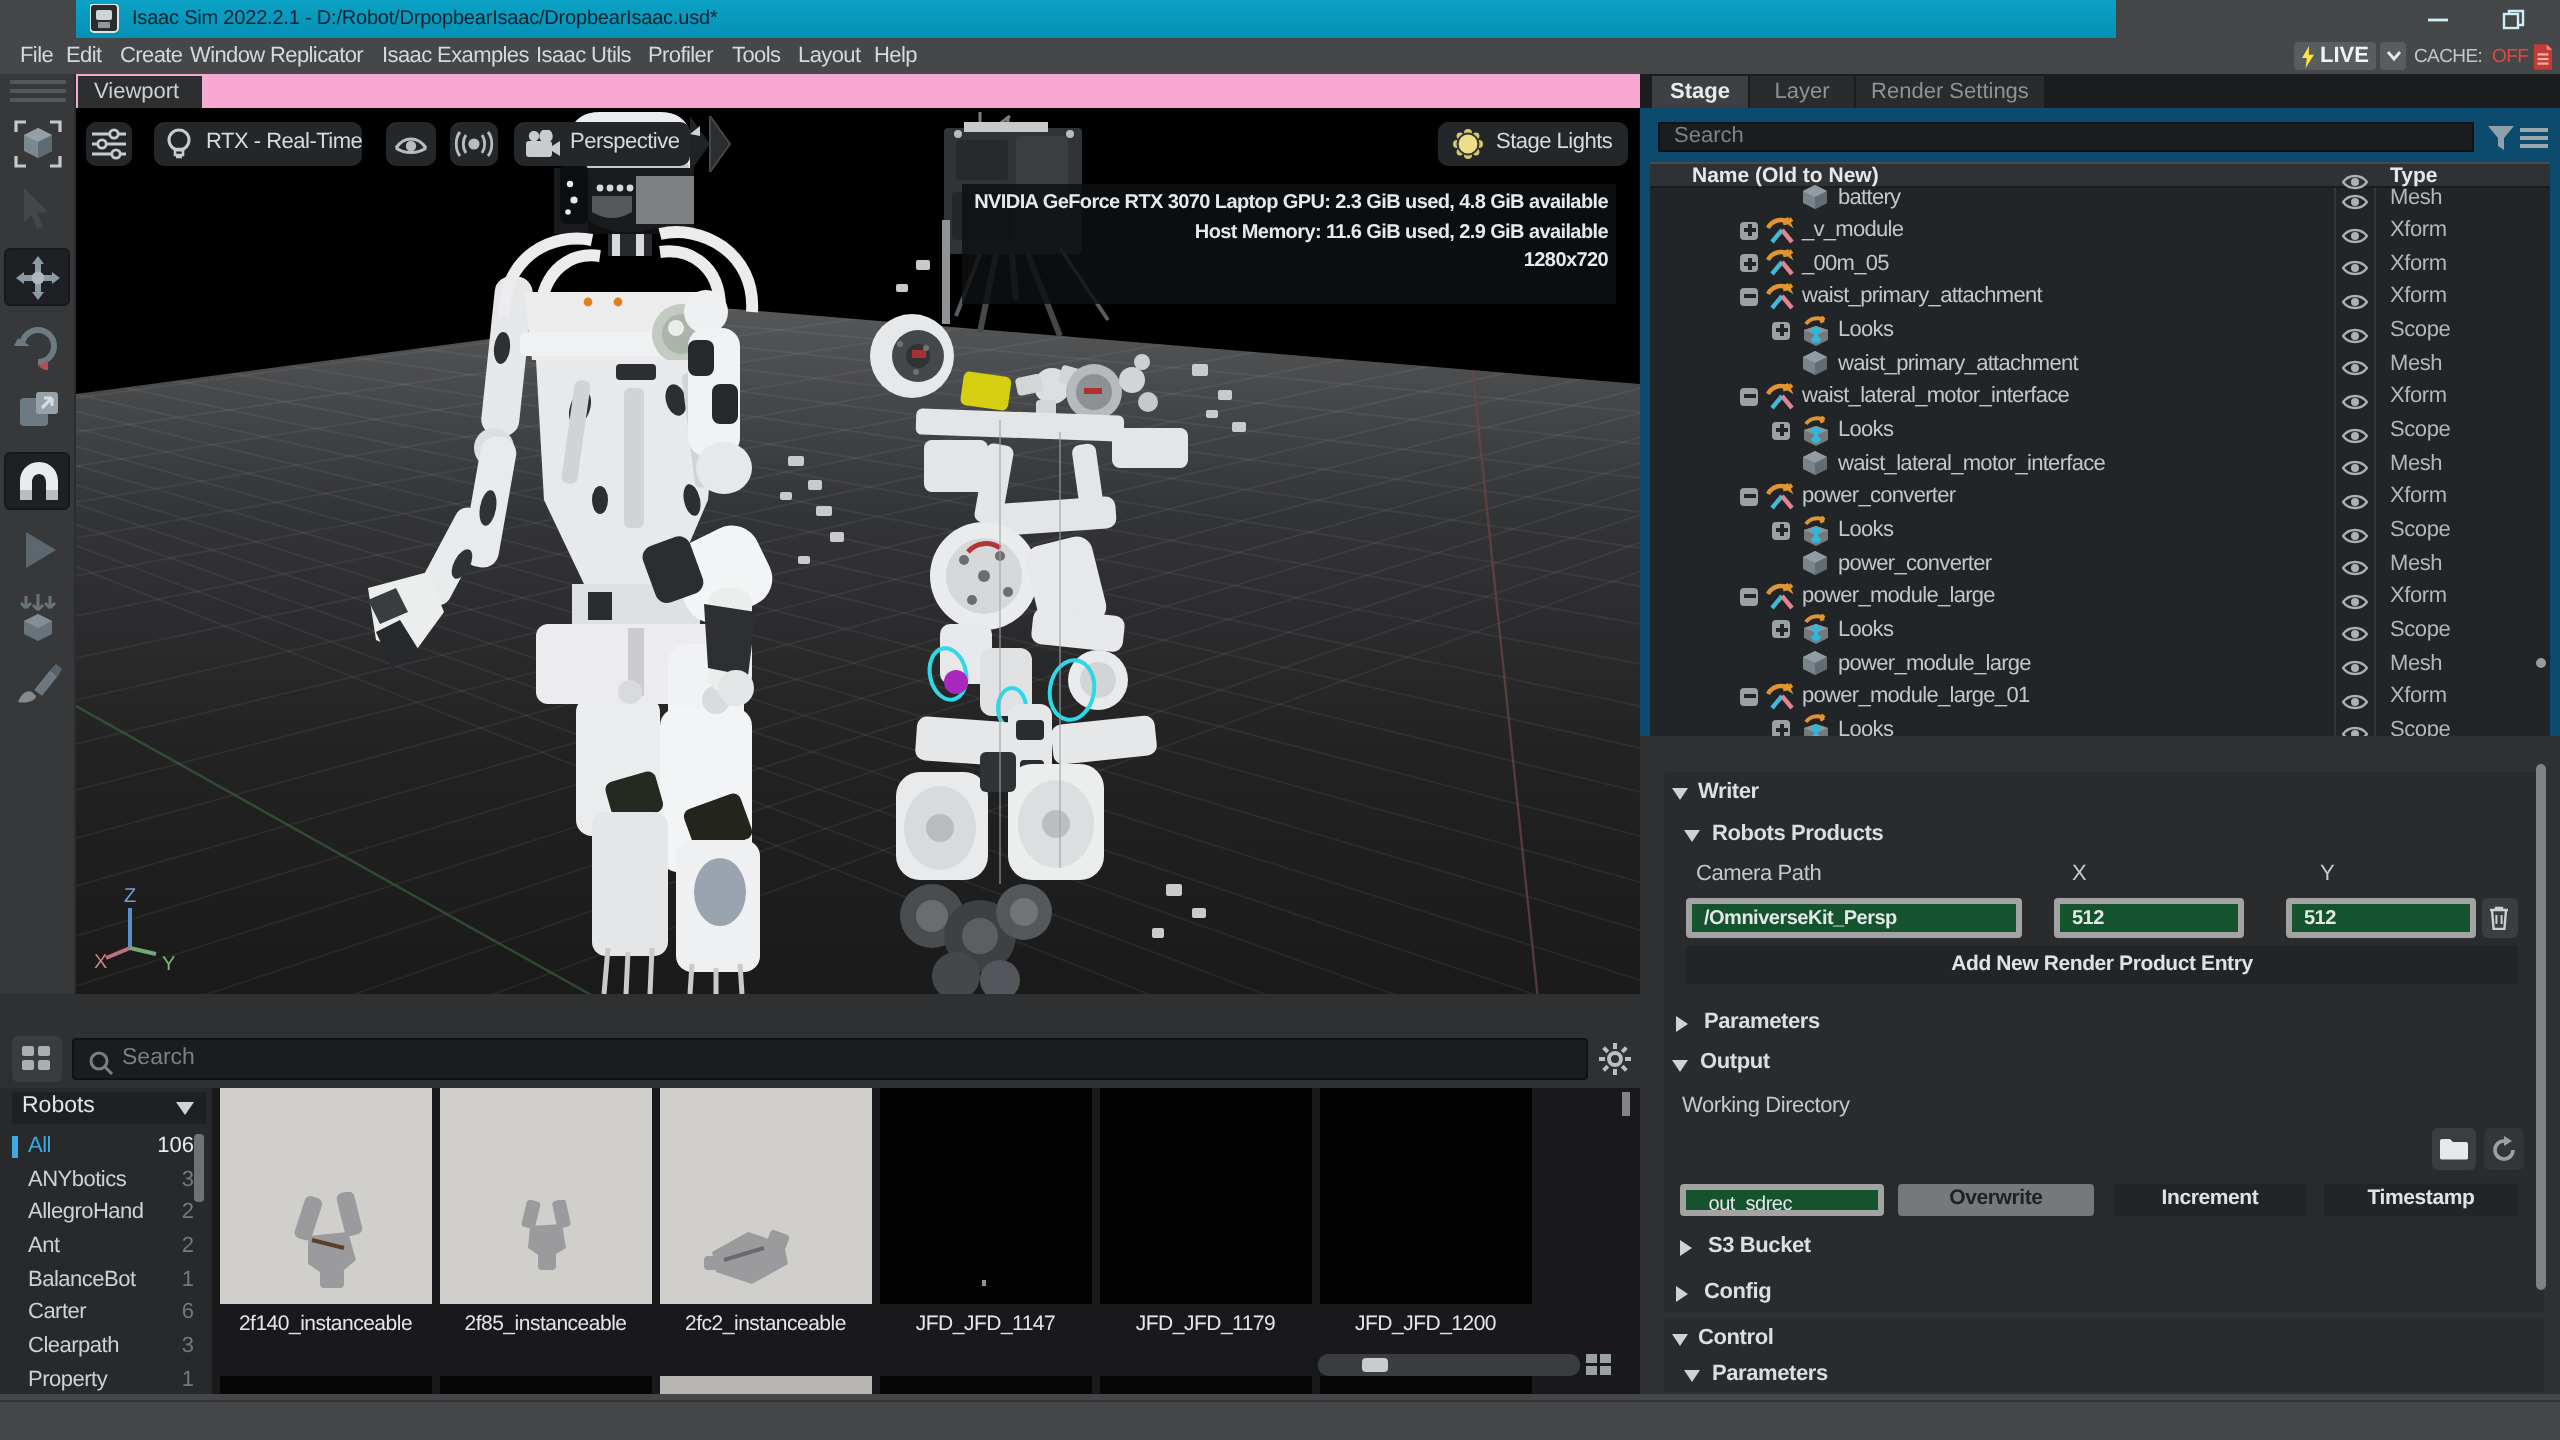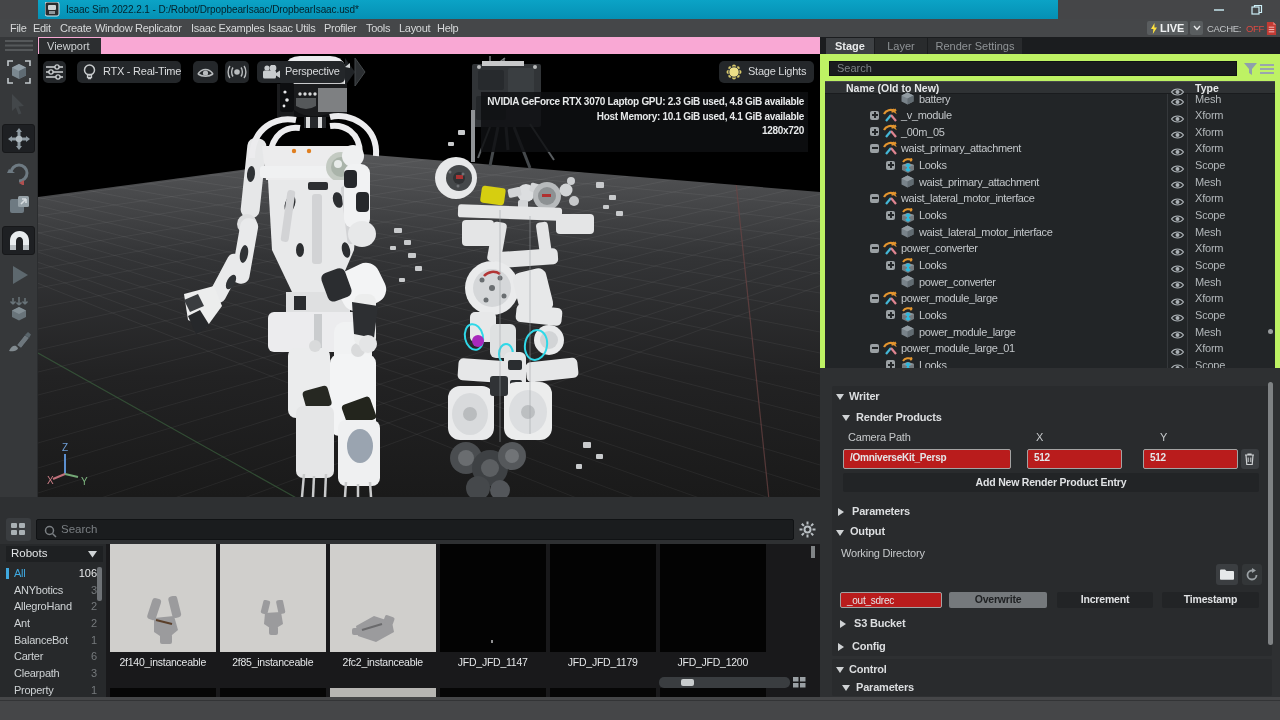--- a/index.html
+++ b/index.html
@@ -22,40 +22,40 @@
 #vptab{left:1px;top:1px;width:62px;height:16px;background:#2c2e30;color:#cdd0d2;font-size:11px;padding:2px 0 0 8px;}
 #viewport{left:38px;top:54px;width:782px;height:443px;background:#000;overflow:hidden;}
 .pill{position:absolute;background:#24272a;border-radius:5px;color:#d8dadc;font-size:11px;letter-spacing:-0.25px;white-space:nowrap;}
 #fpsbox{left:443px;top:38px;width:327px;height:60px;background:rgba(14,16,18,0.84);color:#e7e9ea;
  font-size:10px;font-weight:bold;text-align:right;line-height:14.6px;padding:3px 4px 0 0;letter-spacing:-0.3px;white-space:nowrap;}
 
 .tabstrip{position:absolute;background:#1b1d1f;}
 .tab{position:absolute;top:1px;height:16px;font-size:11px;padding:2px 9px 0 9px;color:#8f9396;background:#292b2d;white-space:nowrap;}
 .tab.active{background:#3e4144;color:#e8eaeb;font-weight:bold;}
 
-#stagepanel{left:820px;top:37px;width:460px;height:331px;background:#bef264;}
+#stagepanel{left:820px;top:37px;width:460px;height:331px;background:#0c4a6e;}
 #stagesearch{left:9px;top:24px;width:408px;height:15px;background:#1a1c1e;border:1px solid #101214;
  color:#7e8387;font-size:11px;padding:0px 0 0 7px;}
 #stagetree{left:5px;top:44px;width:450px;height:287px;background:#222527;overflow:hidden;}
 .throw{position:absolute;left:0;width:450px;height:17px;}
 .tname{position:absolute;top:2.5px;font-size:11px;color:#c3c7ca;letter-spacing:-0.35px;white-space:nowrap;}
 .ttype{position:absolute;left:370px;top:2.5px;font-size:11px;color:#b2b7ba;letter-spacing:-0.2px;}
 .teye{position:absolute;left:346px;top:3px;}
 .pm{position:absolute;top:4px;width:9px;height:9px;background:#9aa0a3;border-radius:2px;}
 .pm:after{content:"";position:absolute;left:1.5px;top:3.5px;width:6px;height:2px;background:#222527;}
 .pm.plus:before{content:"";position:absolute;left:3.5px;top:1.5px;width:2px;height:6px;background:#222527;}
 .colrule{position:absolute;top:0;width:1px;height:287px;background:#35383b;}
 
 #sdrpanel{left:820px;top:368px;width:460px;height:329px;background:#2e3032;}
 #sdrbox1{left:12px;top:18px;width:440px;height:270px;background:#292b2d;border-radius:2px;}
 #sdrbox2{left:12px;top:291px;width:440px;height:37px;background:#292b2d;border-radius:2px;}
 .arrow-d{position:absolute;width:0;height:0;border-left:4.5px solid transparent;border-right:4.5px solid transparent;border-top:6px solid #cfd2d4;}
 .arrow-r{position:absolute;width:0;height:0;border-top:4.5px solid transparent;border-bottom:4.5px solid transparent;border-left:6px solid #cfd2d4;}
 .sdrlabel{position:absolute;font-size:11px;font-weight:bold;color:#dcdee0;letter-spacing:-0.2px;white-space:nowrap;}
-.sdrinput{position:absolute;background:#b91c1c;border:1px solid #a3a3a3;border-radius:2px;color:#e4e6e8;
+.sdrinput{position:absolute;background:#14532d;border:3px solid #a3a3a3;border-radius:2px;color:#e4e6e8;
  font-size:10px;font-weight:bold;padding:2px 0 0 6px;letter-spacing:-0.25px;white-space:nowrap;overflow:hidden;}
 .sdrbtn{position:absolute;background:#222426;border-radius:2px;color:#e0e2e4;font-size:10.5px;font-weight:bold;text-align:center;letter-spacing:-0.2px;}
 .iconbtn{position:absolute;background:#3b3e41;border-radius:3px;}
 
 #contentpanel{left:0;top:497px;width:820px;height:200px;background:#2e3032;}
 #csearchrow{left:0;top:18px;width:820px;height:29px;background:#2e3032;}
 #csearch{left:36px;top:4px;width:758px;height:21px;background:#1a1c1e;border:1px solid #101214;border-radius:2px;
  color:#7a7f83;font-size:11.5px;padding:3px 0 0 24px;}
 #csidebar{left:0;top:47px;width:106px;height:153px;background:#27292b;}
 #robotshdr{left:6px;top:2px;width:97px;height:16px;background:#1e2022;color:#e2e4e6;font-size:11.5px;padding:1px 0 0 5px;}
@@ -552,21 +552,21 @@
           <circle cx="12" cy="4" r="1.7"></circle>
           <circle cx="4" cy="12" r="1.7"></circle>
           <circle cx="12" cy="12" r="1.7"></circle>
         </g>
   <circle cx="8" cy="8" r="5.2" fill="#ecdf87" stroke="#35383a" stroke-width="1"></circle>
  </svg>
  <span style="position:absolute;left:29px;top:4px">Stage Lights</span>
 </div>
 <div class="abs" id="fpsbox">
 <div>NVIDIA GeForce RTX 3070 Laptop GPU: 2.3 GiB used, 4.8 GiB available</div>
-<div>Host Memory: 10.1 GiB used, 4.1 GiB available</div>
+<div>Host Memory: 11.6 GiB used, 2.9 GiB available</div>
       <div>1280x720</div>
     </div>
 <svg style="position:absolute;left:8px;top:388px" width="42" height="44" viewBox="0 0 42 44">
  <g stroke-width="2">
         <line x1="19" y1="32" x2="19" y2="12" stroke="#5b8fd0"></line>
  <line x1="19" y1="32" x2="7" y2="37" stroke="#c0707a"></line>
  <line x1="19" y1="32" x2="32" y2="35" stroke="#74a876"></line>
       </g>
  <text x="16" y="9" font-size="10" fill="#6f9fd8" font-family="Liberation Sans">Z</text>
  <text x="1" y="42" font-size="10" fill="#cf7f88" font-family="Liberation Sans">X</text>
@@ -849,21 +849,21 @@
  </div>
  <div class="abs" style="left:448px;top:292px;width:5px;height:5px;border-radius:50%;background:#989b9d"></div>
 </div>
 
 <div class="abs" id="sdrpanel">
  <div class="abs" id="sdrbox1"></div>
  <div class="abs" id="sdrbox2"></div>
  <div class="arrow-d" style="left:16px;top:26px"></div>
     <div class="sdrlabel" style="left:29px;top:22px">Writer</div>
  <div class="arrow-d" style="left:22px;top:47px"></div>
-    <div class="sdrlabel" style="left:36px;top:43px">Render Products</div>
+    <div class="sdrlabel" style="left:36px;top:43px">Robots Products</div>
  <div class="sdrlabel" style="left:28px;top:63px;font-weight:normal;color:#c6c9cb">Camera Path</div>
  <div class="sdrlabel" style="left:216px;top:63px;font-weight:normal;color:#c6c9cb">X</div>
  <div class="sdrlabel" style="left:340px;top:63px;font-weight:normal;color:#c6c9cb">Y</div>
  <div class="sdrinput" style="left:23px;top:81px;width:168px;height:20px">/OmniverseKit_Persp</div>
  <div class="sdrinput" style="left:207px;top:81px;width:95px;height:20px">512</div>
  <div class="sdrinput" style="left:323px;top:81px;width:95px;height:20px">512</div>
  <div class="iconbtn" style="left:421px;top:81px;width:18px;height:20px">
   <svg style="position:absolute;left:3px;top:4px" width="11" height="12" viewBox="0 0 11 12">
         <path d="M1 2 H10 M4 2 V1 H7 V2 M2 2 L2.8 11.5 H8.2 L9 2" fill="none" stroke="#cdd0d2" stroke-width="1.2"></path>
         <path d="M4.2 4.5 V9 M6.8 4.5 V9" stroke="#cdd0d2" stroke-width="1"></path>

